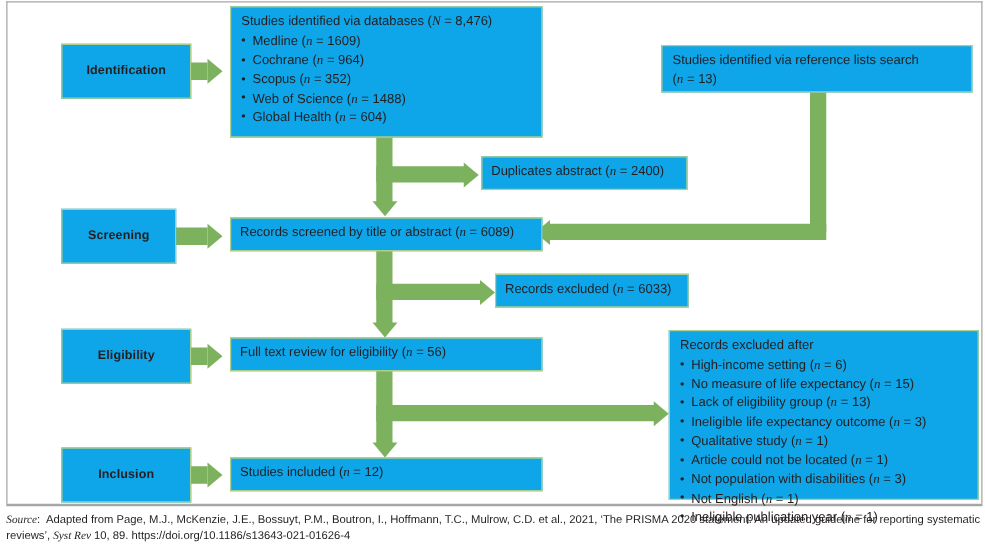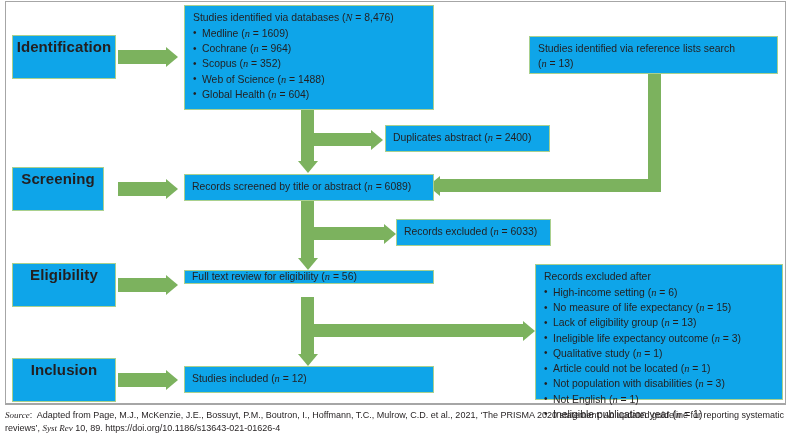--- a/index.html
+++ b/index.html
@@ -28,22 +28,22 @@
   
   .box{
     position:absolute;box-sizing:border-box;
     border:1.2px solid #a9d08e;
     background:#0ea5e9;
     font-size:10.4px;
     line-height:1.42;
     color:#231f20;
   }
   .box.stage{
-    display:flex;justify-content:center;
-    font-weight:bold;font-size:15px;letter-spacing:.1px;
+    display:flex;align-items:center;justify-content:center;
+    font-weight:bold;font-size:10px;letter-spacing:.1px;margin-left:37px;
   }
   .box.text{
     display:flex;align-items:center;
     padding:3px 7px;
   }
   .box.listbox{
     padding:5px 8px 4px 8px;
   }
   .box .title{font-weight:normal;margin:0 0 1px 0;}
   .box .title.bold{font-weight:normal;}
@@ -159,21 +159,21 @@
   </div>
 
   <div class="box text" style="left:184px;top:174px;width:250px;height:27px;">
     <span><span>Records screened by title or abstract (</span><i class="it">n</i><span> = 6089)</span></span>
   </div>
 
   <div class="box text" style="left:396px;top:219px;width:155px;height:27px;">
     <span><span>Records excluded (</span><i class="it">n</i><span> = 6033)</span></span>
   </div>
 
-  <div class="box text" style="left:184px;top:270px;width:250px;height:14px;">
+  <div class="box text" style="left:184px;top:270px;width:250px;height:27px;">
     <span><span>Full text review for eligibility (</span><i class="it">n</i><span> = 56)</span></span>
   </div>
 
   <div class="box listbox" style="left:535px;top:264px;width:248px;height:136px;">
     <div class="title bold">Records excluded after</div>
     <ul class="blist">
       <li><span>High-income setting</span> (<i class="it">n</i> = <span>6</span>)</li>
       <li><span>No measure of life expectancy</span> (<i class="it">n</i> = <span>15</span>)</li>
       <li><span>Lack of eligibility group</span> (<i class="it">n</i> = <span>13</span>)</li>
       <li><span>Ineligible life expectancy outcome</span> (<i class="it">n</i> = <span>3</span>)</li>

